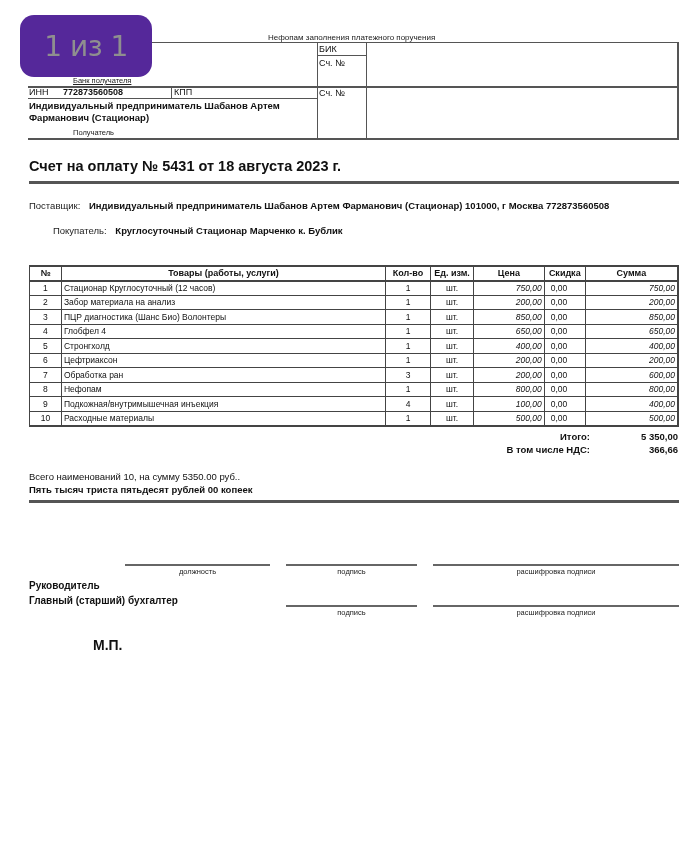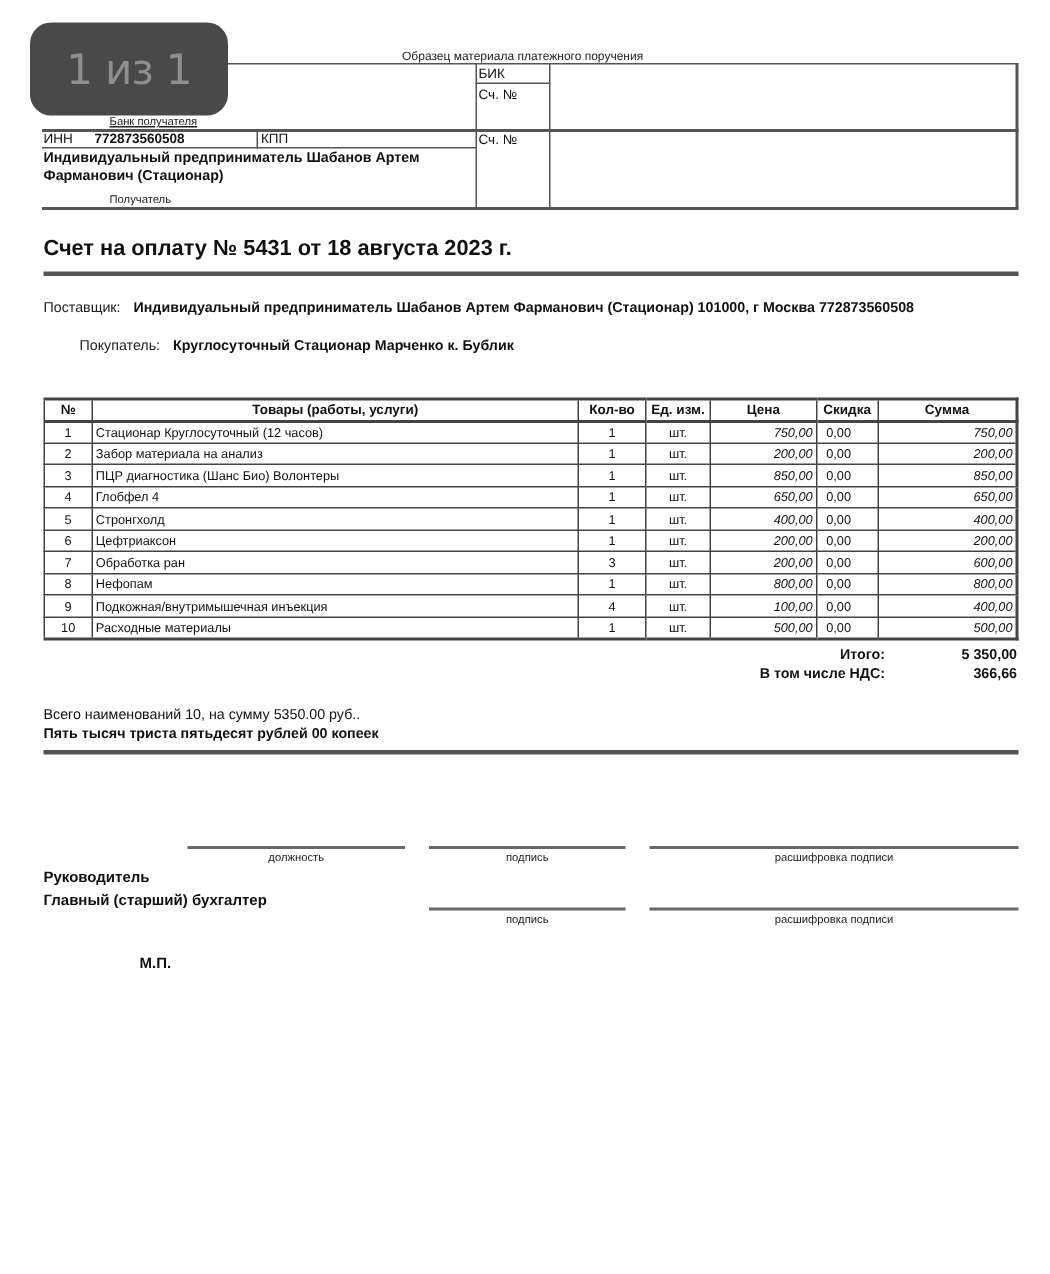--- a/index.html
+++ b/index.html
@@ -1,21 +1,21 @@
 <!DOCTYPE html>
 <html><head>
 <meta charset="utf-8">
 <style>
   * { box-sizing: border-box; margin: 0; padding: 0; }
   html, body { width: 700px; height: 849px; background: #ffffff; overflow: hidden; }
   body { position: relative; font-family: "Liberation Sans", sans-serif; color: #111; }
 
   .page-indicator {
     position: absolute; left: 20px; top: 15px; width: 132px; height: 62px;
-    background: #404040; border-radius: 14px;
+    background: #4c1d95; border-radius: 14px;
     display: flex; align-items: center; justify-content: center;
     font-family: "DejaVu Sans", sans-serif; font-size: 28px; color: #8a8a8a;
     letter-spacing: -0.5px; opacity: 0.95;
   }
 
   .sample-caption {
     position: absolute; left: 268px; top: 33px; font-size: 8px; color: #222;
   }
 
   
@@ -61,28 +61,28 @@
   .totals .v { text-align: right; width: 88px; }
 
   .summary { position: absolute; left: 29px; top: 471px; font-size: 9.5px; }
   .summary div { height: 12.5px; }
   .summary .b { font-weight: bold; }
 
   .sig-label { position: absolute; left: 29px; font-size: 10px; font-weight: bold; }
   .sig-line { position: absolute; height: 1.5px; background: #666; }
   .sig-cap { position: absolute; font-size: 7.5px; color: #222; text-align: center; }
 
-  .stamp { position: absolute; left: 93px; top: 637px; font-size: 10px; font-weight: bold; }
+  .stamp { position: absolute; left: 93px; top: 637px; font-size: 14px; font-weight: bold; }
 </style>
 </head>
 <body>
 
 <div class="page-indicator">1 из 1</div>
 
-<div class="sample-caption">Образец материала платежного поручения</div>
+<div class="sample-caption">Нефопам заполнения платежного поручения</div>
 
 <div class="bank">
 
   <div class="line" style="left:124px; top:0; width:527px; height:1px;"></div>
   <div class="line" style="left:0; top:44px; width:651px; height:1.5px;"></div>
   <div class="line" style="left:0; top:96px; width:651px; height:1.5px;"></div>
   <div class="line" style="left:649px; top:0; width:2px; height:97px;"></div>
   <div class="line" style="left:289px; top:0; width:1px; height:97px;"></div>
   <div class="line" style="left:338px; top:0; width:1px; height:97px;"></div>
   <div class="line" style="left:289px; top:13px; width:50px; height:1px;"></div>

